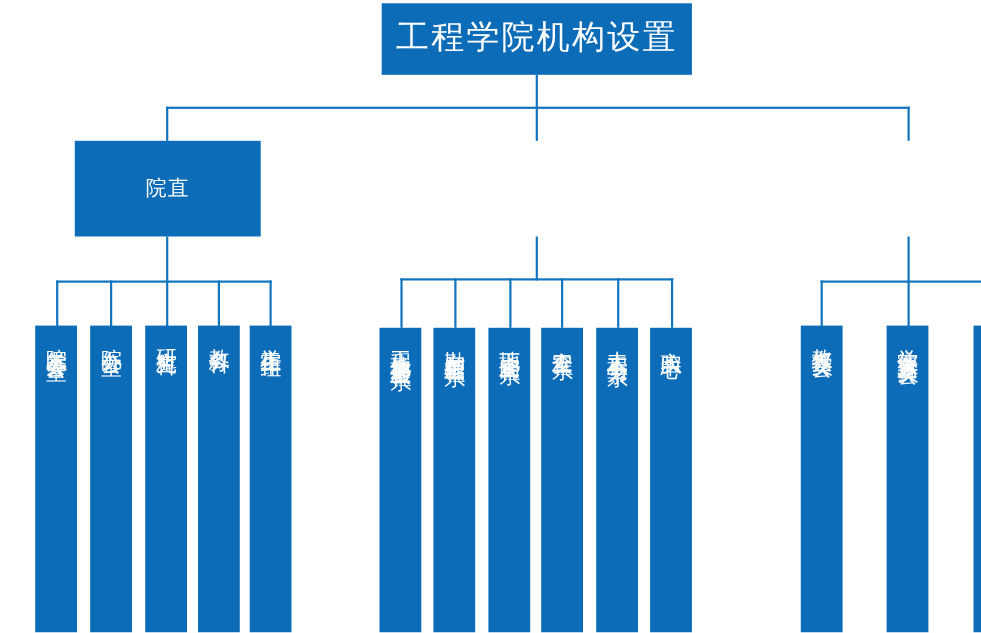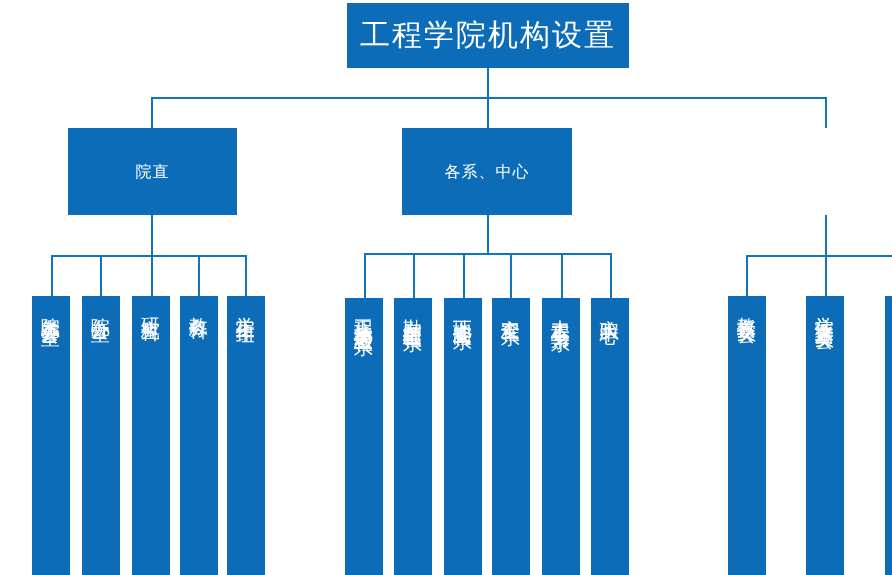--- a/index.html
+++ b/index.html
@@ -20,21 +20,21 @@
     align-items:center;
     justify-content:center;
     text-align:center;
     line-height:1.08;
   }
   .node.title{
     font-size:30px;
     letter-spacing:2px;
   }
   .node.level2{
-    font-size:16px;
+    font-size:19px;
     letter-spacing:1px;
   }
   .node.leaf{
     writing-mode:vertical-rl;
     text-orientation:upright;
     font-size:19px;
     letter-spacing:2px;
     padding-top:6px;
     padding-bottom:6px;
     justify-content:flex-start;
@@ -54,21 +54,20 @@
 
   <div class="node title" style="left:315px;top:3px;width:282px;height:65px;">工程学院机构设置</div>
 
   <div class="conn vline" style="left:455px;top:68px;width:2px;height:30px;"></div>
   <div class="conn hline" style="left:119px;top:97px;width:676px;height:2px;"></div>
   <div class="conn vline" style="left:119px;top:97px;width:2px;height:31px;"></div>
   <div class="conn vline" style="left:455px;top:97px;width:2px;height:31px;"></div>
   <div class="conn vline" style="left:793px;top:97px;width:2px;height:31px;"></div>
 
   <div class="node level2" style="left:36px;top:128px;width:169px;height:87px;">院直</div>
-  <div class="node level2" style="left:370px;top:128px;width:170px;height:87px;">各系、中心</div>
 
   <div class="conn vline" style="left:119px;top:215px;width:2px;height:41px;"></div>
   <div class="conn hline" style="left:19px;top:255px;width:196px;height:2px;"></div>
   <div class="conn vline" style="left:19px;top:255px;width:2px;height:43px;"></div>
   <div class="conn vline" style="left:68px;top:255px;width:2px;height:43px;"></div>
   <div class="conn vline" style="left:119px;top:255px;width:2px;height:43px;"></div>
   <div class="conn vline" style="left:166px;top:255px;width:2px;height:43px;"></div>
   <div class="conn vline" style="left:213px;top:255px;width:2px;height:43px;"></div>
 
   <div class="node leaf" style="left:0px;top:296px;width:38px;height:279px;">院党委办公室</div>

